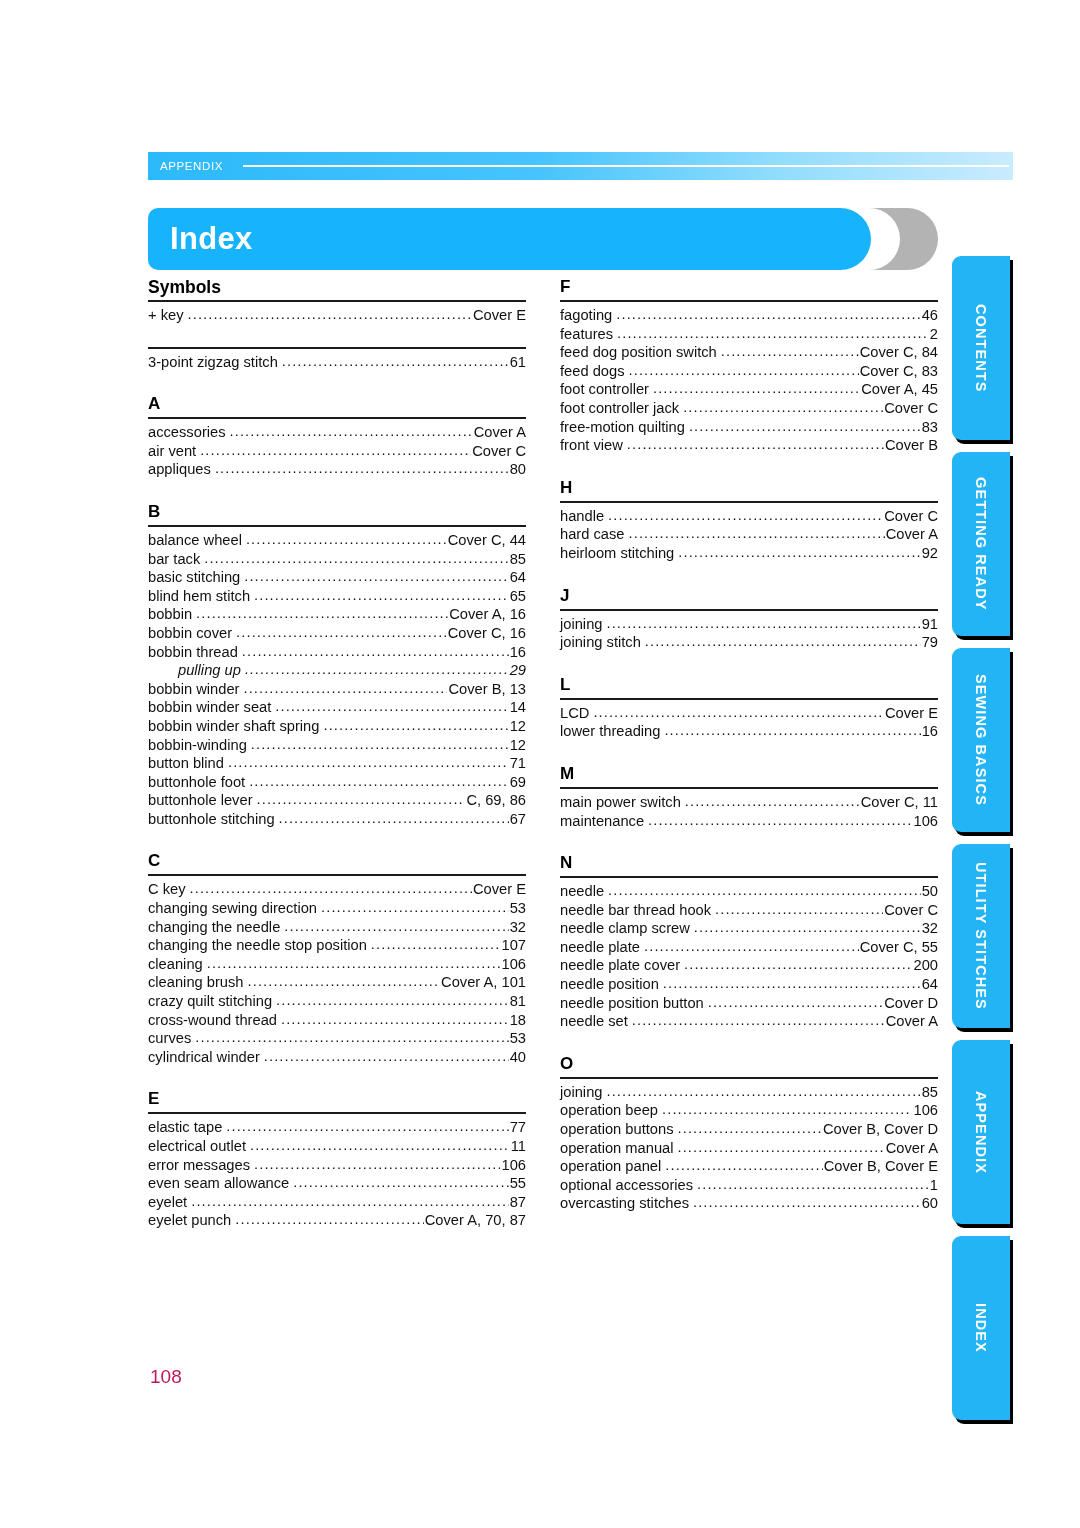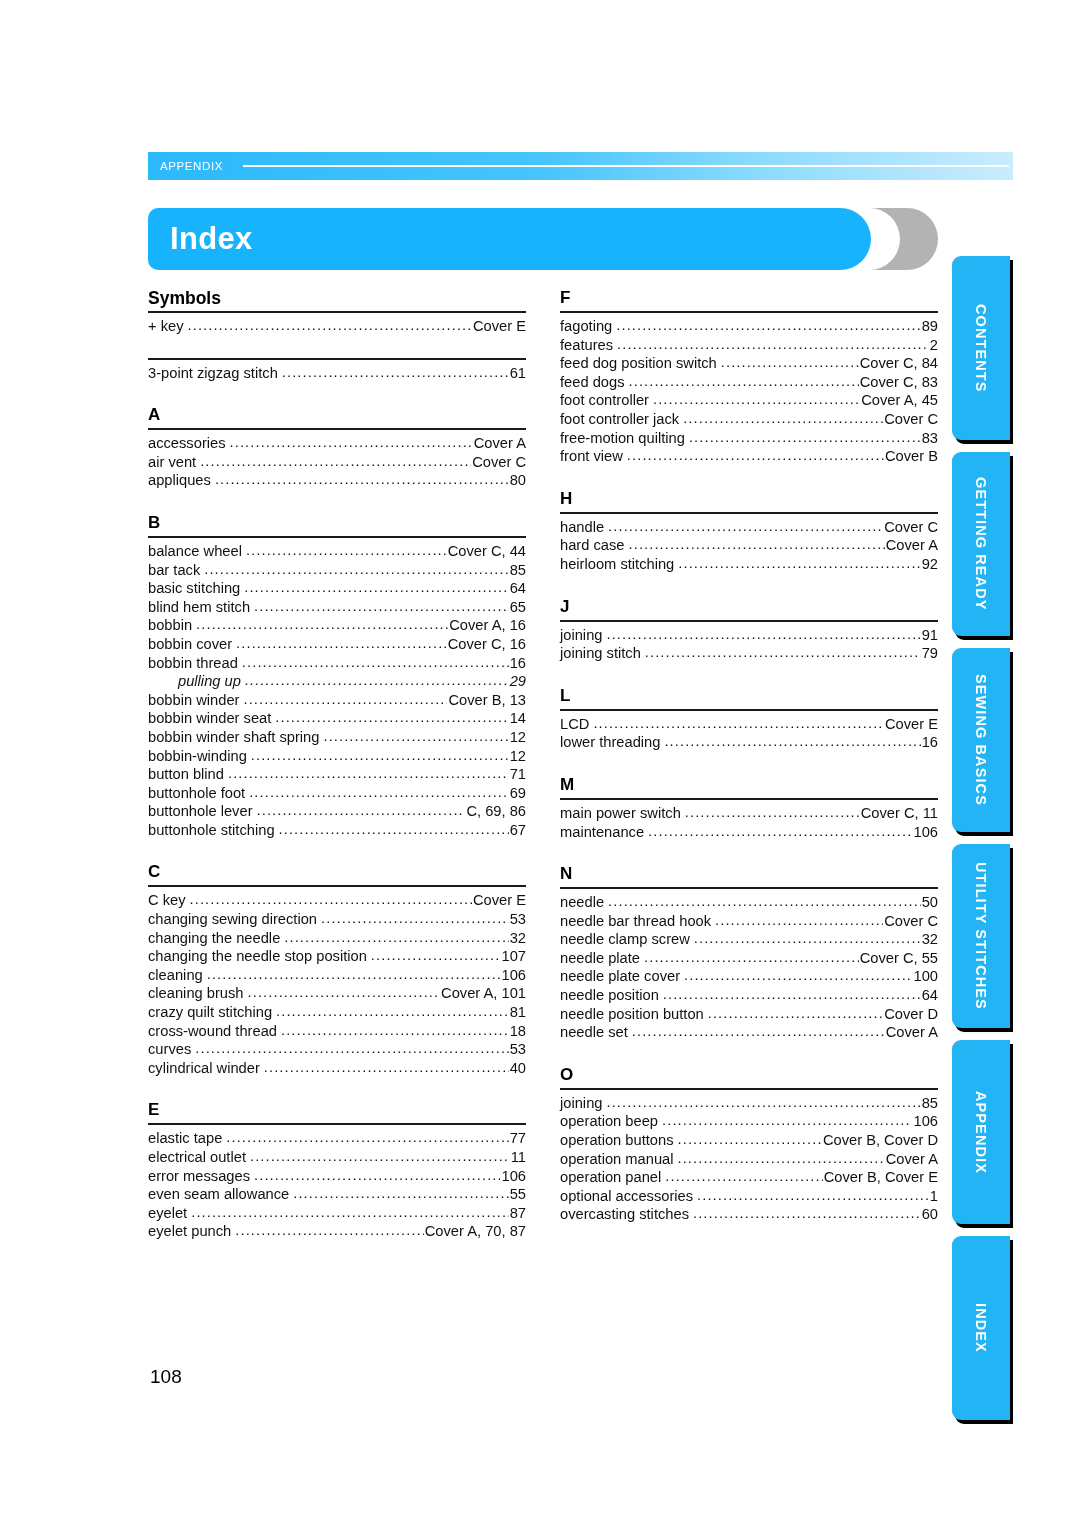--- a/index.html
+++ b/index.html
@@ -82,21 +82,21 @@
     color: #ffffff;
     font-size: 31px;
     font-weight: bold;
     padding-left: 22px;
     letter-spacing: 0.3px;
   }
 
   
   .col {
     position: absolute;
-    top: 287px;
+    top: 276px;
     width: 378px;
   }
   .col-left  { left: 148px; }
   .col-right { left: 560px; }
 
   .section { margin-bottom: 2px; }
 
   .section-letter {
     font-size: 17px;
     font-weight: bold;
@@ -167,21 +167,21 @@
     letter-spacing: 1.1px;
     white-space: nowrap;
   }
 
   
   .page-number {
     position: absolute;
     left: 150px;
     top: 1366px;
     font-size: 19px;
-    color: #000000;
+    color: #be185d;
   }
 </style>
 </head>
 <body>
 
 <div class="running-head">
   <span class="running-head-label">APPENDIX</span>
   <span class="running-head-rule"></span>
 </div>
 
@@ -409,21 +409,21 @@
     </div>
   </div>
 
 <div class="col col-right" id="col-right">
     <div class="section">
       <div class="section-letter">F</div>
       <div class="section-rule"></div>
       <div class="entry">
         <span class="entry-term">fagoting</span>
         <span class="entry-dots">........................................................................................................................</span>
-        <span class="entry-page">89</span>
+        <span class="entry-page">46</span>
       </div>
       <div class="entry">
         <span class="entry-term">features</span>
         <span class="entry-dots">........................................................................................................................</span>
         <span class="entry-page">2</span>
       </div>
       <div class="entry">
         <span class="entry-term">feed dog position switch</span>
         <span class="entry-dots">........................................................................................................................</span>
         <span class="entry-page">Cover C, 84</span>
@@ -539,21 +539,21 @@
         <span class="entry-page">32</span>
       </div>
       <div class="entry">
         <span class="entry-term">needle plate</span>
         <span class="entry-dots">........................................................................................................................</span>
         <span class="entry-page">Cover C, 55</span>
       </div>
       <div class="entry">
         <span class="entry-term">needle plate cover</span>
         <span class="entry-dots">........................................................................................................................</span>
-        <span class="entry-page">100</span>
+        <span class="entry-page">200</span>
       </div>
       <div class="entry">
         <span class="entry-term">needle position</span>
         <span class="entry-dots">........................................................................................................................</span>
         <span class="entry-page">64</span>
       </div>
       <div class="entry">
         <span class="entry-term">needle position button</span>
         <span class="entry-dots">........................................................................................................................</span>
         <span class="entry-page">Cover D</span>

